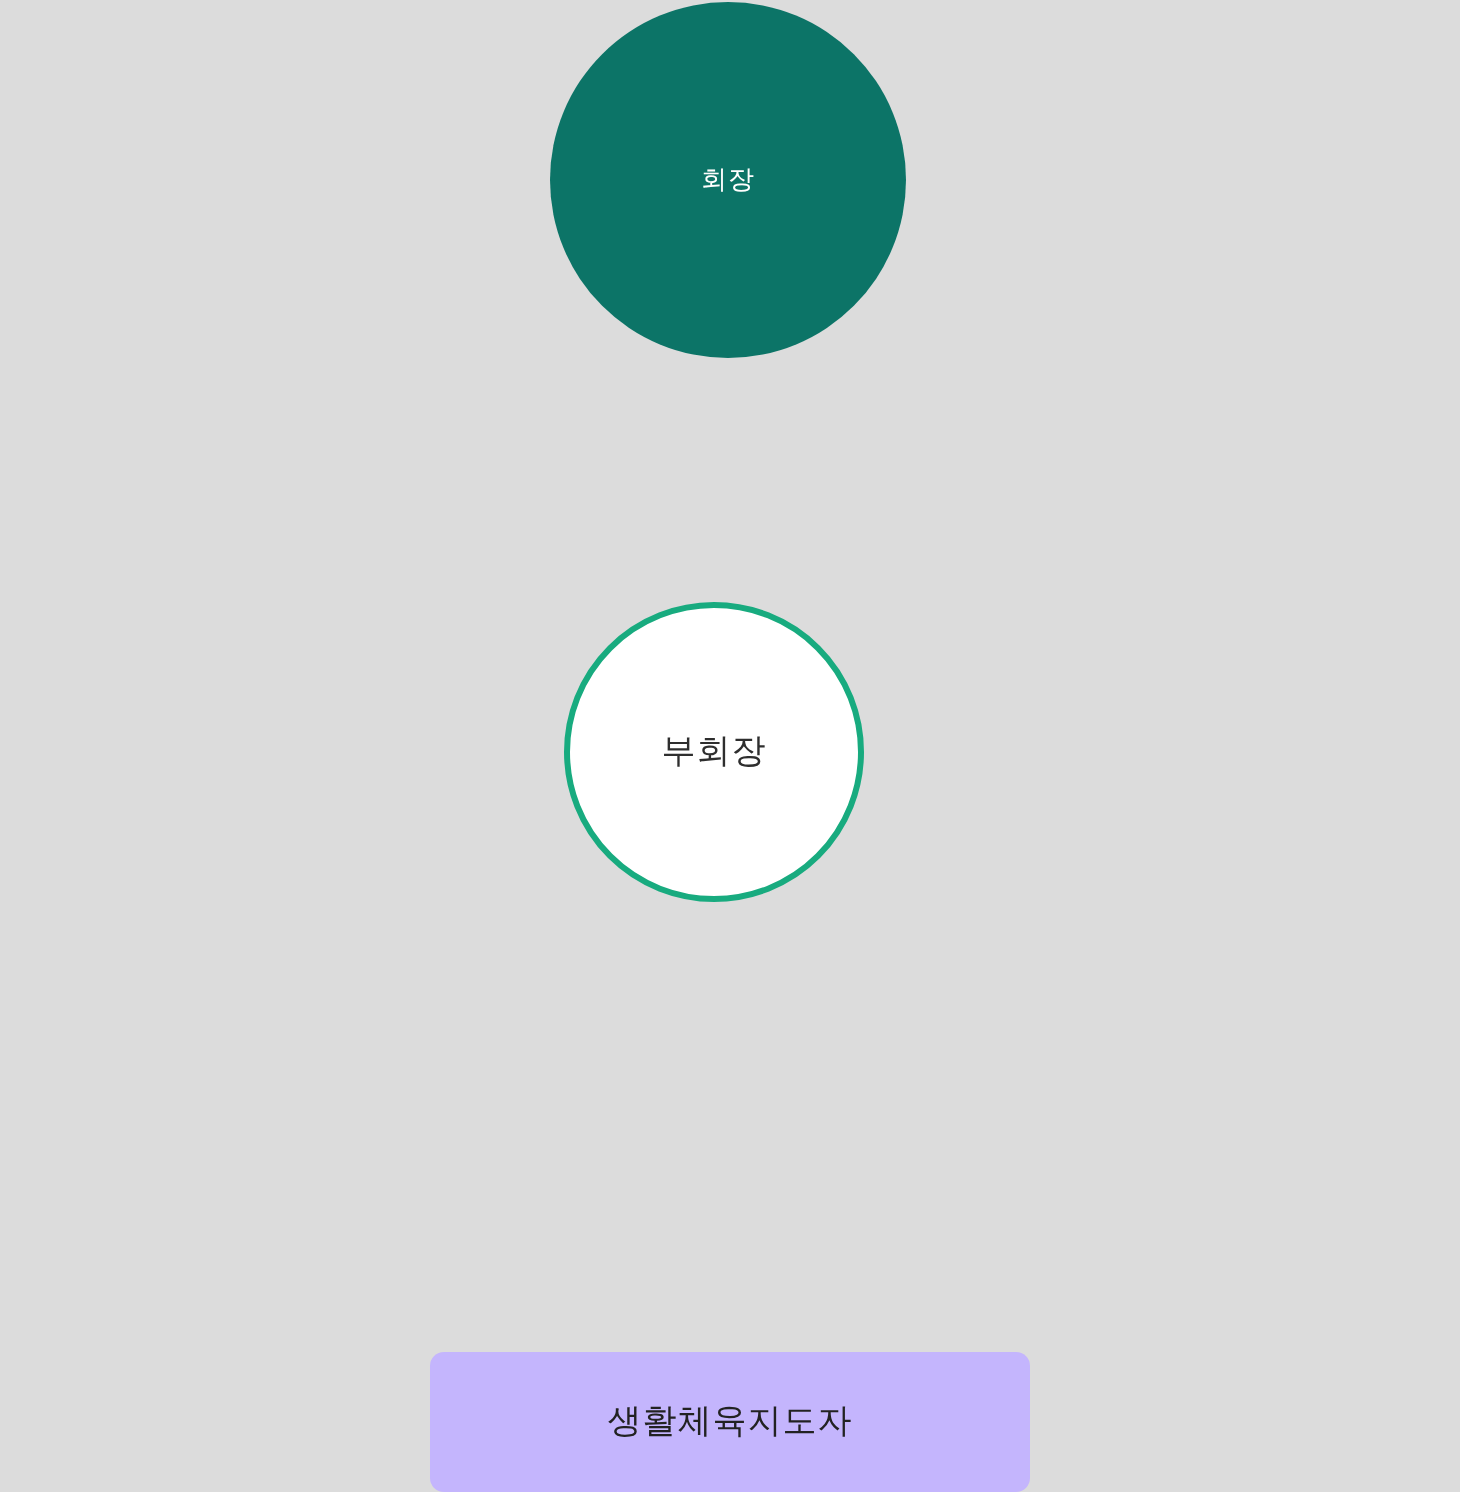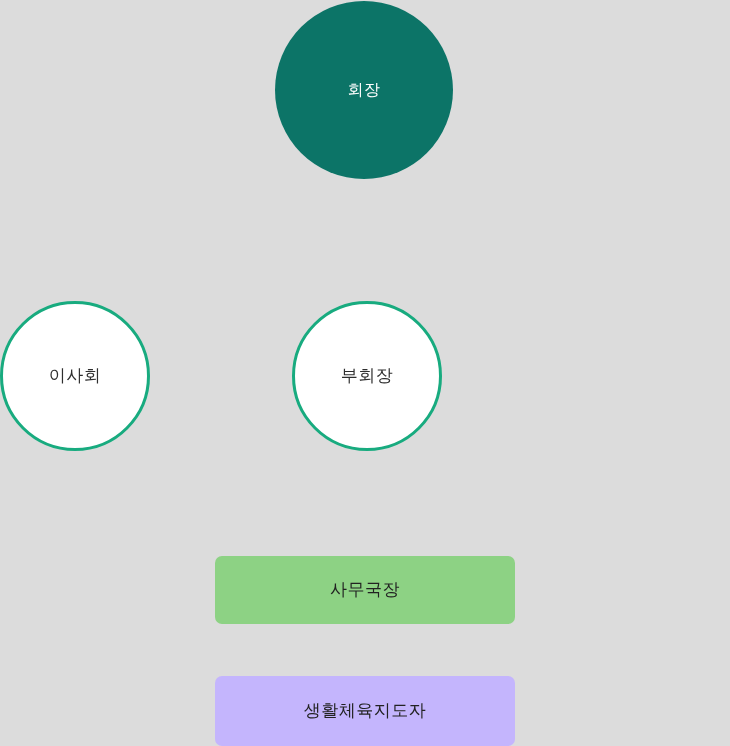--- a/index.html
+++ b/index.html
@@ -26,33 +26,33 @@
   .circle {
     border-radius: 50%;
   }
   .chairman {
     left: 275px;
     top: 1px;
     width: 178px;
     height: 178px;
     background: #0c7467;
     color: #ffffff;
-    font-size: 16px;
+    font-size: 13px;
   }
   .outline-circle {
     width: 150px;
     height: 150px;
     top: 301px;
     background: #ffffff;
     border: 3px solid #18ab7f;
     color: #2e2e2e;
     font-size: 17px;
   }
   .board { left: 0px; }
-  .vice  { left: 292px; }
+  .vice  { left: 282px; }
   .audit { left: 580px; }
   .bar {
     left: 215px;
     width: 300px;
     border-radius: 7px;
     color: #222222;
     font-size: 17px;
   }
   .secretary {
     top: 556px;
@@ -71,30 +71,24 @@
 </style>
 </head>
 <body>
 
 <div class="stage">
 
   <div class="node circle chairman">
     <span class="label">회장</span>
   </div>
 
-  <div class="node circle outline-circle board">
-    <span class="label">이사회</span>
-  </div>
 
   <div class="node circle outline-circle vice">
     <span class="label">부회장</span>
   </div>
 
 
-  <div class="node bar secretary">
-    <span class="label">사무국장</span>
-  </div>
 
   <div class="node bar leader">
     <span class="label">생활체육지도자</span>
   </div>
 
 </div>
 
 </body></html>

